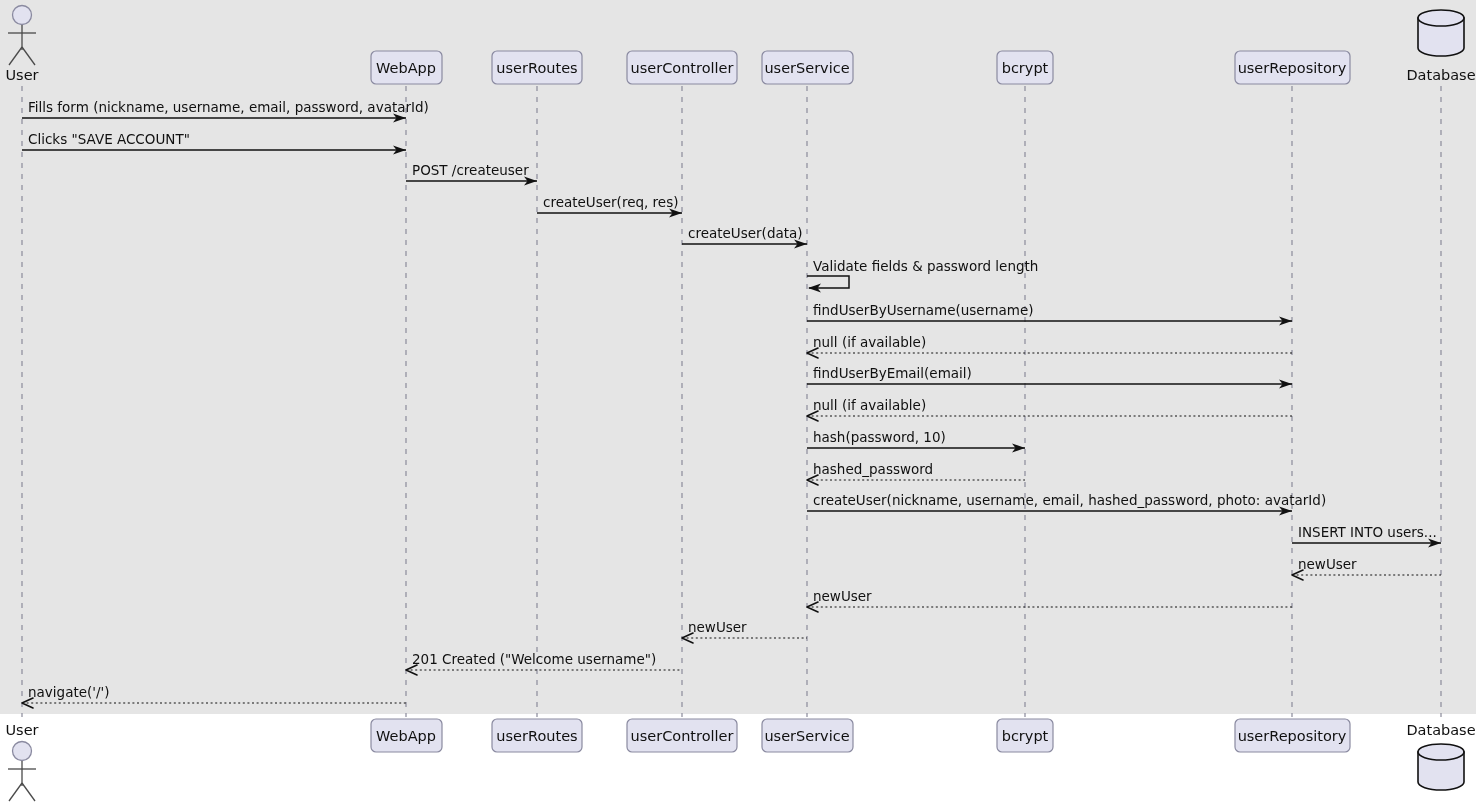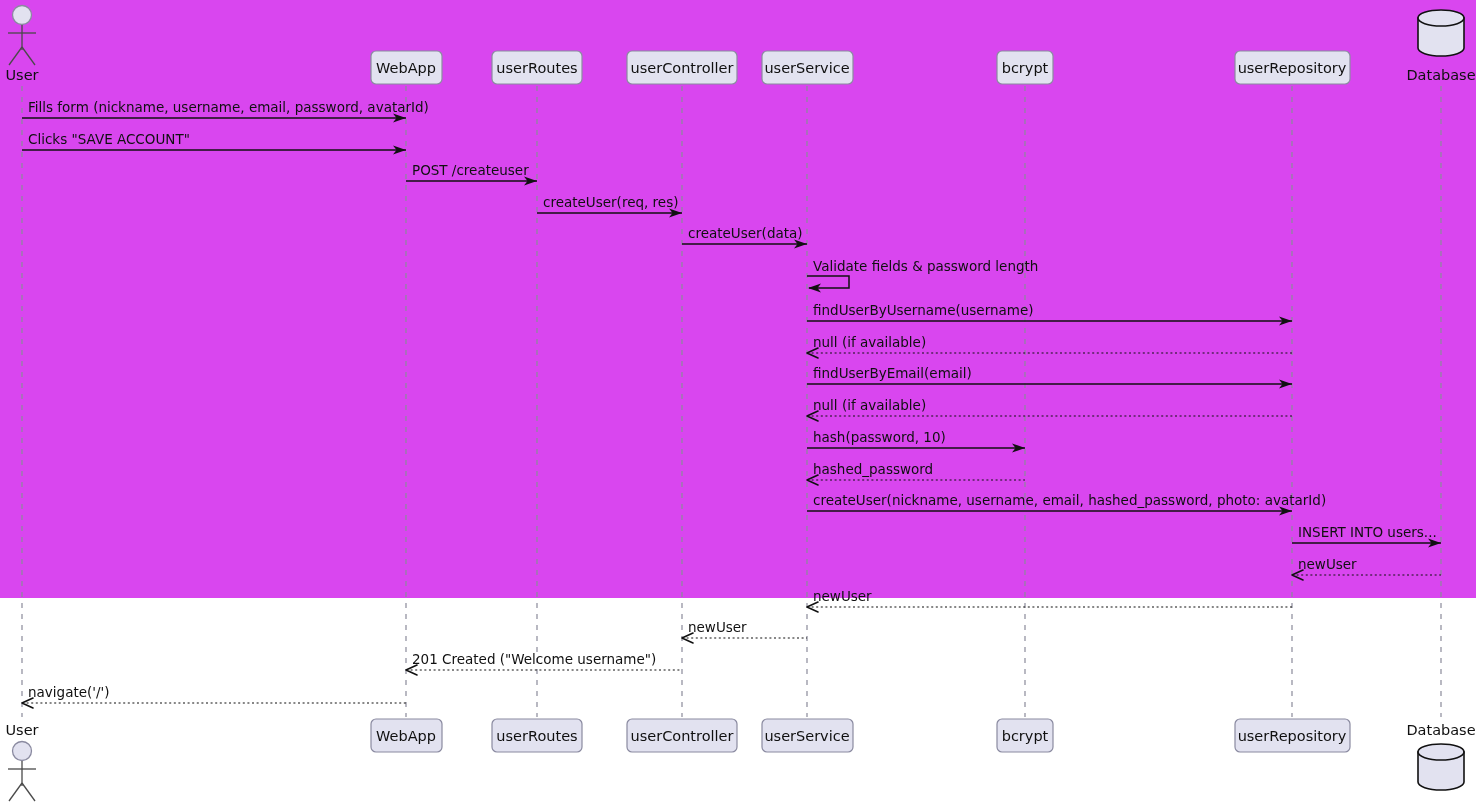--- a/index.html
+++ b/index.html
@@ -8,22 +8,22 @@
     padding: 0;
     background: #ffffff;
     width: 1476px;
     height: 802px;
     overflow: hidden;
     font-family: "DejaVu Sans", "Liberation Sans", sans-serif;
   }
   #diagram-root {
     position: relative;
     width: 1476px;
-    height: 598px;
-    background: #d946ef;
+    height: 714px;
+    background: #e5e5e5;
   }
   svg#seq-svg {
     display: block;
     width: 1476px;
     height: 802px;
   }
   .participant-box {
     fill: #e2e2f0;
     stroke: #8a8aa0;
     stroke-width: 1.2;

